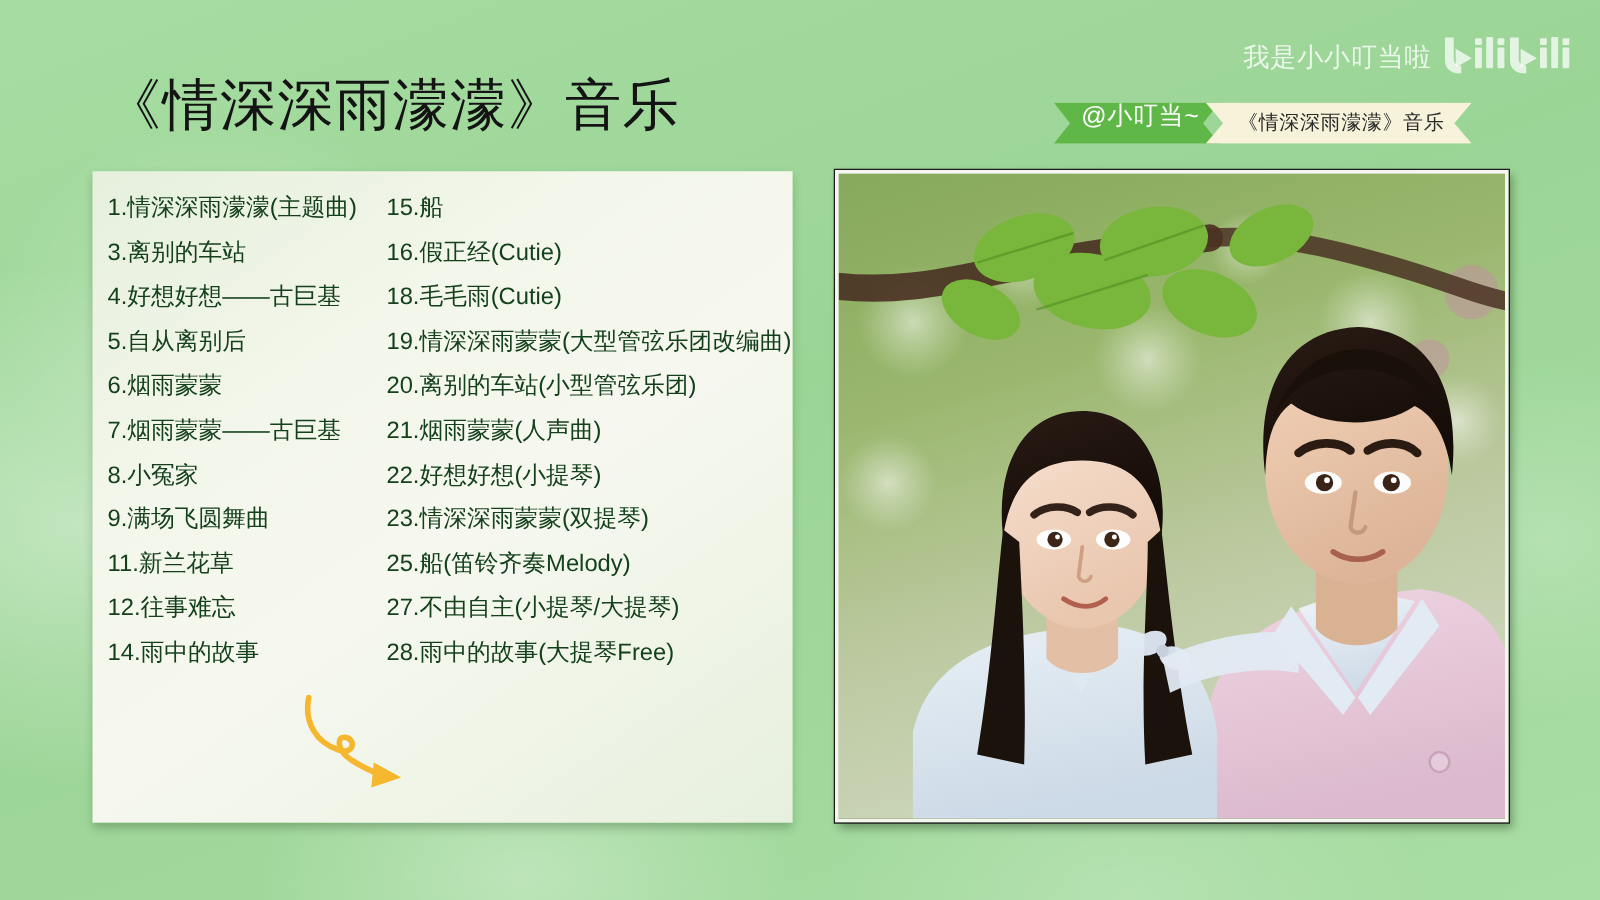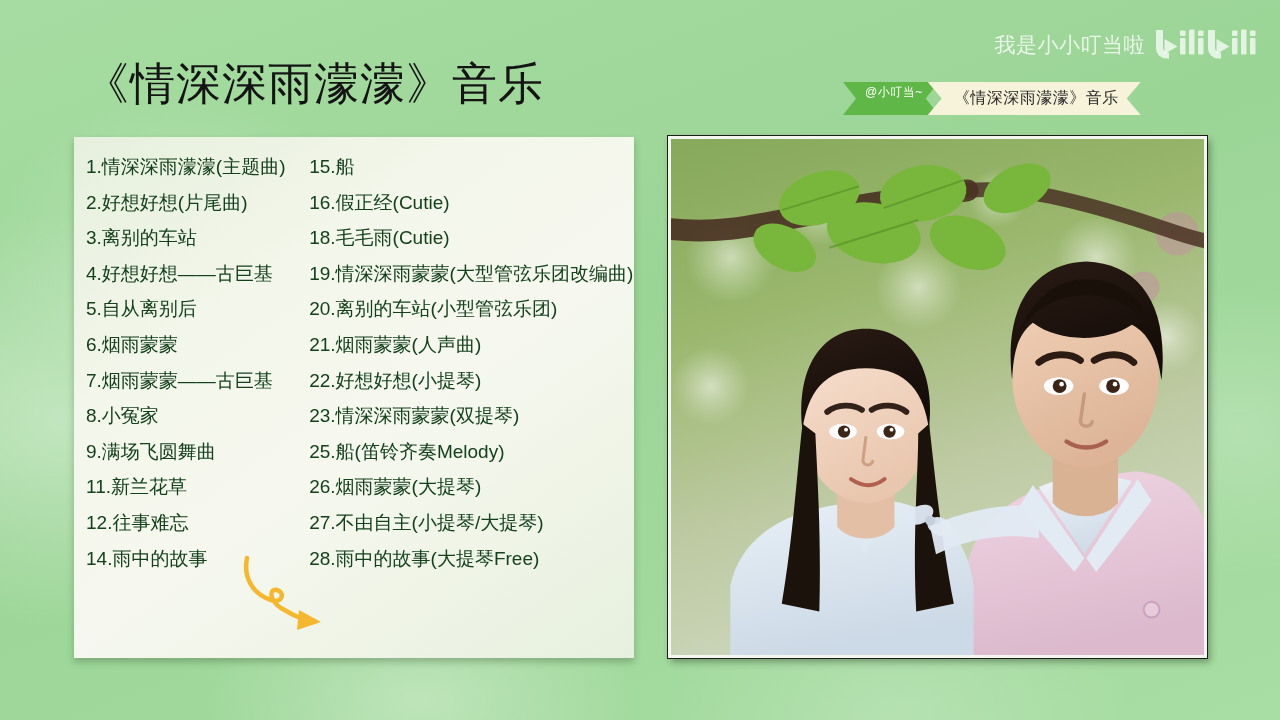--- a/index.html
+++ b/index.html
@@ -81,21 +81,21 @@
     display: flex;
     align-items: center;
     justify-content: center;
     height: 33px;
     box-sizing: border-box;
     white-space: nowrap;
   }
   #ribbon-handle {
     background: #5fb747;
     color: #ffffff;
-    font-size: 12px;
+    font-size: 20px;
     padding: 0 16px 12px 22px;
     clip-path: polygon(0 0, 100% 0, calc(100% - 13px) 50%, 100% 100%, 0 100%, 13px 50%);
     letter-spacing: 0.5px;
   }
   #ribbon-title {
     background: #f7f3da;
     color: #2a2a2a;
     font-size: 16px;
     padding: 0 22px 0 26px;
     margin-left: -11px;
@@ -205,21 +205,20 @@
   <div id="ribbon">
     <div class="ribbon-seg" id="ribbon-handle">@小叮当~</div>
     <div class="ribbon-seg" id="ribbon-title">《情深深雨濛濛》音乐</div>
   </div>
 
   <div id="tracklist-panel">
     <div id="tracklist-columns">
 
       <div class="track-column" id="track-column-left">
         <div class="track-item">1.情深深雨濛濛(主题曲)</div>
-        <div class="track-item">2.好想好想(片尾曲)</div>
         <div class="track-item">3.离别的车站</div>
         <div class="track-item">4.好想好想——古巨基</div>
         <div class="track-item">5.自从离别后</div>
         <div class="track-item">6.烟雨蒙蒙</div>
         <div class="track-item">7.烟雨蒙蒙——古巨基</div>
         <div class="track-item">8.小冤家</div>
         <div class="track-item">9.满场飞圆舞曲</div>
         <div class="track-item">11.新兰花草</div>
         <div class="track-item">12.往事难忘</div>
         <div class="track-item">14.雨中的故事</div>
@@ -228,21 +227,20 @@
       <div class="track-column" id="track-column-right">
         <div class="track-item">15.船</div>
         <div class="track-item">16.假正经(Cutie)</div>
         <div class="track-item">18.毛毛雨(Cutie)</div>
         <div class="track-item">19.情深深雨蒙蒙(大型管弦乐团改编曲)</div>
         <div class="track-item">20.离别的车站(小型管弦乐团)</div>
         <div class="track-item">21.烟雨蒙蒙(人声曲)</div>
         <div class="track-item">22.好想好想(小提琴)</div>
         <div class="track-item">23.情深深雨蒙蒙(双提琴)</div>
         <div class="track-item">25.船(笛铃齐奏Melody)</div>
-        <div class="track-item">26.烟雨蒙蒙(大提琴)</div>
         <div class="track-item">27.不由自主(小提琴/大提琴)</div>
         <div class="track-item">28.雨中的故事(大提琴Free)</div>
       </div>
 
     </div>
   </div>
 
   <div id="annotation-arrow">
     <svg width="100" height="90" viewBox="0 0 100 90" xmlns="http://www.w3.org/2000/svg">
       <path d="M6 6 C 2 26, 12 42, 30 48 C 42 52, 44 40, 36 38 C 28 36, 28 48, 40 56 C 48 61, 56 65, 64 68" fill="none" stroke="#f5b72e" stroke-width="4.5" stroke-linecap="round"></path>

